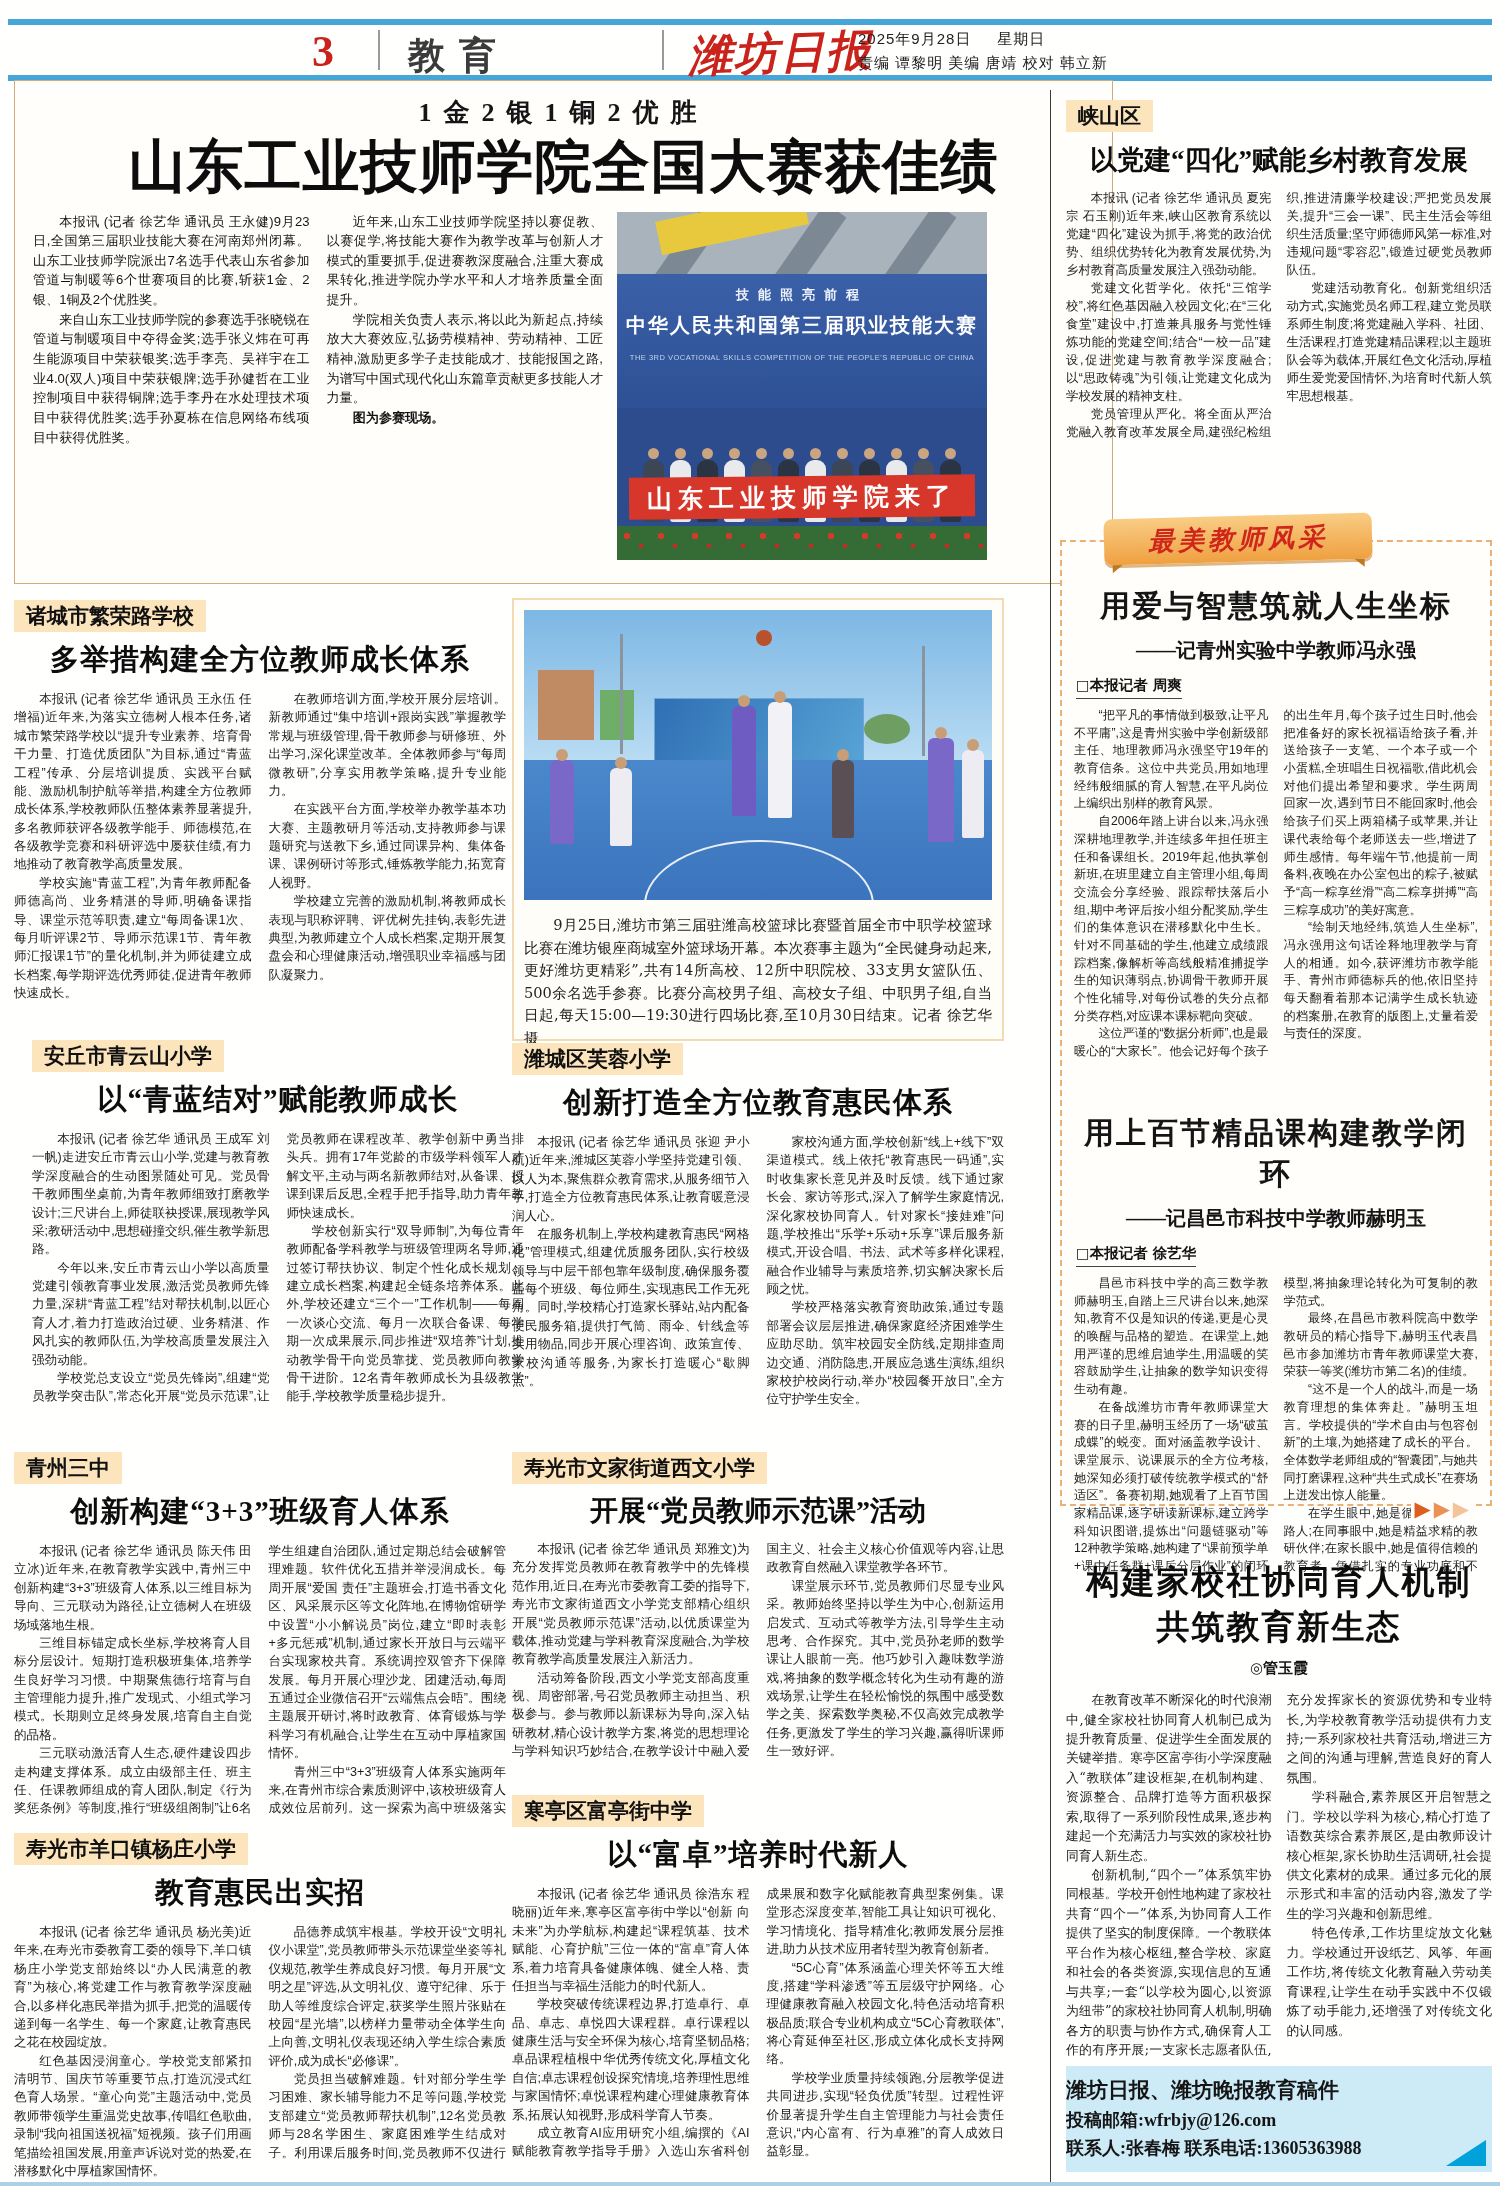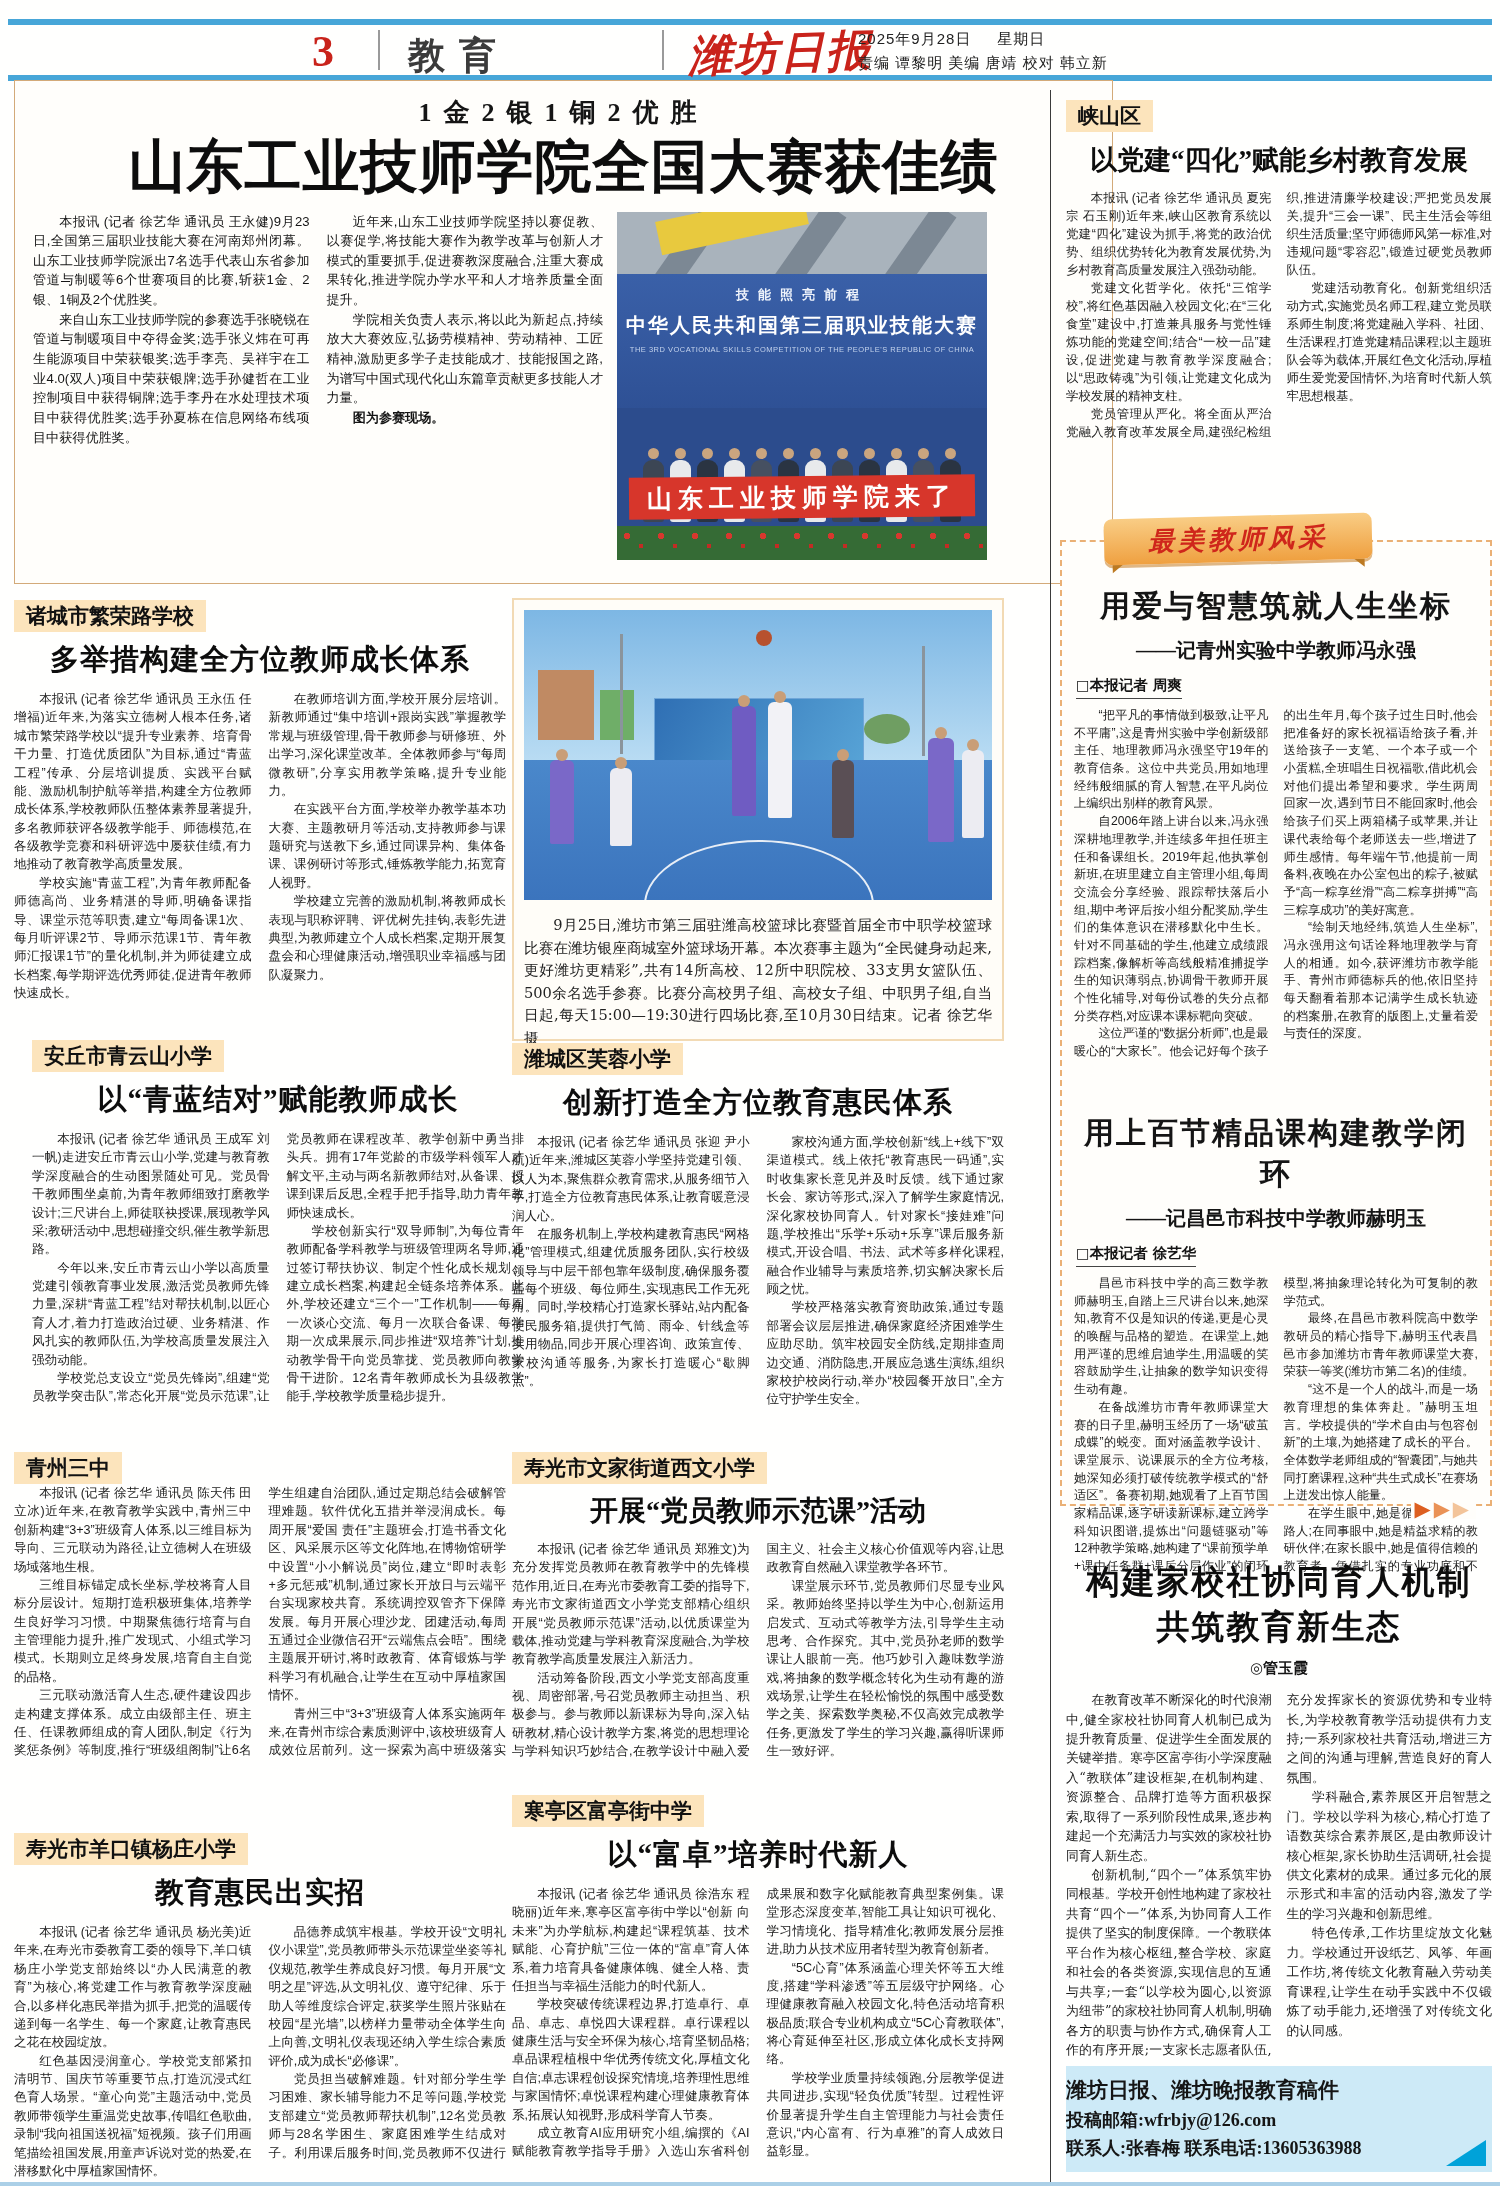--- a/index.html
+++ b/index.html
@@ -32,21 +32,21 @@
   #main-text p{text-indent:2em}
   .photo-note{font-family:"DejaVu Serif",serif;font-weight:700}
   
   #main-photo{position:relative;width:370px;height:348px;overflow:hidden;background:#2d4f93;flex:none}
   .mp-top{position:absolute;top:0;left:0;right:0;height:62px;background:#a9b3bc;overflow:hidden}
   .mp-beam{position:absolute;top:-10px;width:26px;height:90px;background:#7c8894;transform:rotate(35deg)}
   .mp-stripe{position:absolute;top:-6px;left:40px;width:150px;height:34px;background:#e8c93e;transform:rotate(-12deg)}
   .mp-board{position:absolute;top:62px;left:0;right:0;height:150px;background:linear-gradient(180deg,#3a60a8,#2d4f93);text-align:center;color:#fff}
   .mp-slogan{margin-top:12px;font-size:13px;letter-spacing:9px;font-weight:700;color:#eef3fb}
   .mp-title{margin-top:8px;font-size:20px;font-weight:900;letter-spacing:2px}
-  .mp-en{margin-top:6px;font-size:7.5px;color:#c3d2ec;letter-spacing:.5px}
+  .mp-en{margin-top:14px;font-size:7.5px;color:#c3d2ec;letter-spacing:.5px}
   .mp-people{position:absolute;top:196px;left:0;right:0;height:118px;background:#2c4c8d;display:flex;justify-content:center;align-items:flex-end;gap:6px;padding-bottom:4px}
   .person{width:21px;height:62px;border-radius:9px 9px 3px 3px;position:relative}
   .person::before{content:"";position:absolute;top:-12px;left:5px;width:11px;height:11px;border-radius:50%;background:#caa57f}
   .mp-banner{position:absolute;left:12px;right:12px;bottom:42px;height:42px;background:#d7362b;color:#fff;
              display:flex;align-items:center;justify-content:center;font-size:25px;font-weight:900;letter-spacing:6px;transform:rotate(-.6deg);
              font-family:"Liberation Serif",serif}
   .mp-flowers{position:absolute;bottom:0;left:0;right:0;height:34px;background:#356b35;
       background-image:radial-gradient(circle 5px at 10px 10px,#d6382e 60%,transparent 61%),
                        radial-gradient(circle 4px at 24px 20px,#c22c24 60%,transparent 61%);
       background-size:34px 30px}
@@ -172,20 +172,21 @@
     <div class="cols" style="height:318px">
       <p>本报讯 (记者 徐艺华 通讯员 王成军 刘一帆)走进安丘市青云山小学,党建与教育教学深度融合的生动图景随处可见。党员骨干教师围坐桌前,为青年教师细致打磨教学设计;三尺讲台上,师徒联袂授课,展现教学风采;教研活动中,思想碰撞交织,催生教学新思路。</p>
       <p>今年以来,安丘市青云山小学以高质量党建引领教育事业发展,激活党员教师先锋力量,深耕“青蓝工程”结对帮扶机制,以匠心育人才,着力打造政治过硬、业务精湛、作风扎实的教师队伍,为学校高质量发展注入强劲动能。</p>
       <p>学校党总支设立“党员先锋岗”,组建“党员教学突击队”,常态化开展“党员示范课”,让党员教师在课程改革、教学创新中勇当排头兵。拥有17年党龄的市级学科领军人才解文平,主动与两名新教师结对,从备课、授课到课后反思,全程手把手指导,助力青年教师快速成长。</p>
       <p>学校创新实行“双导师制”,为每位青年教师配备学科教学与班级管理两名导师,通过签订帮扶协议、制定个性化成长规划、建立成长档案,构建起全链条培养体系。此外,学校还建立“三个一”工作机制——每周一次谈心交流、每月一次联合备课、每学期一次成果展示,同步推进“双培养”计划,推动教学骨干向党员靠拢、党员教师向教学骨干进阶。12名青年教师成长为县级教学能手,学校教学质量稳步提升。</p>
     </div>
   </section>
 
   <section class="article" style="left:14px;top:1452px">
     <div class="kicker">青州三中</div>
+    <h2 class="headline h2x">创新构建“3+3”班级育人体系</h2>
     <div class="cols" style="height:290px">
       <p>本报讯 (记者 徐艺华 通讯员 陈天伟 田立冰)近年来,在教育教学实践中,青州三中创新构建“3+3”班级育人体系,以三维目标为导向、三元联动为路径,让立德树人在班级场域落地生根。</p>
       <p>三维目标锚定成长坐标,学校将育人目标分层设计。短期打造积极班集体,培养学生良好学习习惯。中期聚焦德行培育与自主管理能力提升,推广发现式、小组式学习模式。长期则立足终身发展,培育自主自觉的品格。</p>
       <p>三元联动激活育人生态,硬件建设四步走构建支撑体系。成立由级部主任、班主任、任课教师组成的育人团队,制定《行为奖惩条例》等制度,推行“班级组阁制”让6名学生组建自治团队,通过定期总结会破解管理难题。软件优化五措并举浸润成长。每周开展“爱国 责任”主题班会,打造书香文化区、风采展示区等文化阵地,在博物馆研学中设置“小小解说员”岗位,建立“即时表彰+多元惩戒”机制,通过家长开放日与云端平台实现家校共育。系统调控双管齐下保障发展。每月开展心理沙龙、团建活动,每周五通过企业微信召开“云端焦点会晤”。围绕主题展开研讨,将时政教育、体育锻炼与学科学习有机融合,让学生在互动中厚植家国情怀。</p>
       <p>青州三中“3+3”班级育人体系实施两年来,在青州市综合素质测评中,该校班级育人成效位居前列。这一探索为高中班级落实立德树人根本任务提供了可复制的实践范式。</p>
     </div>
   </section>
 
   <section class="article" style="left:14px;top:1833px">
     <div class="kicker">寿光市羊口镇杨庄小学</div>

